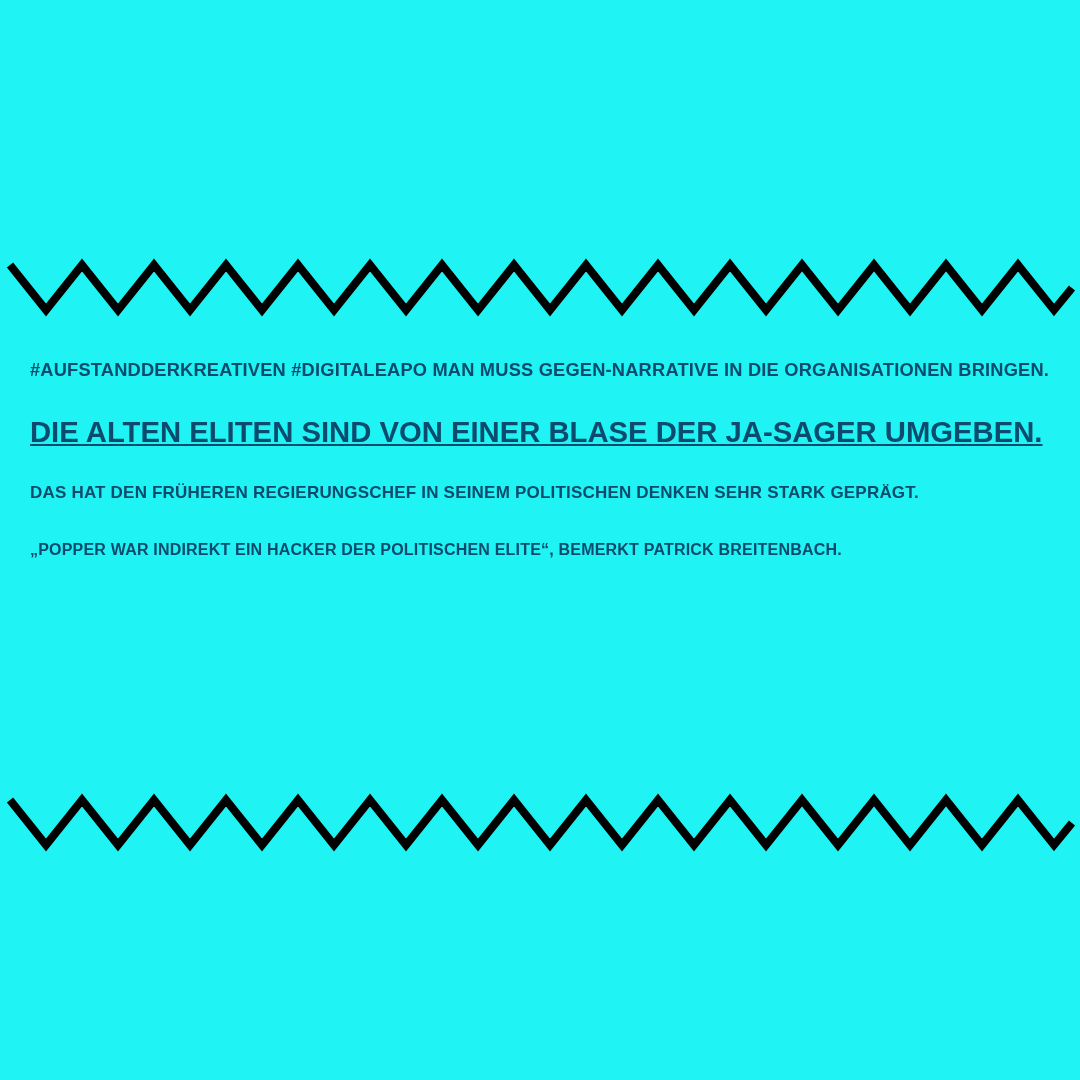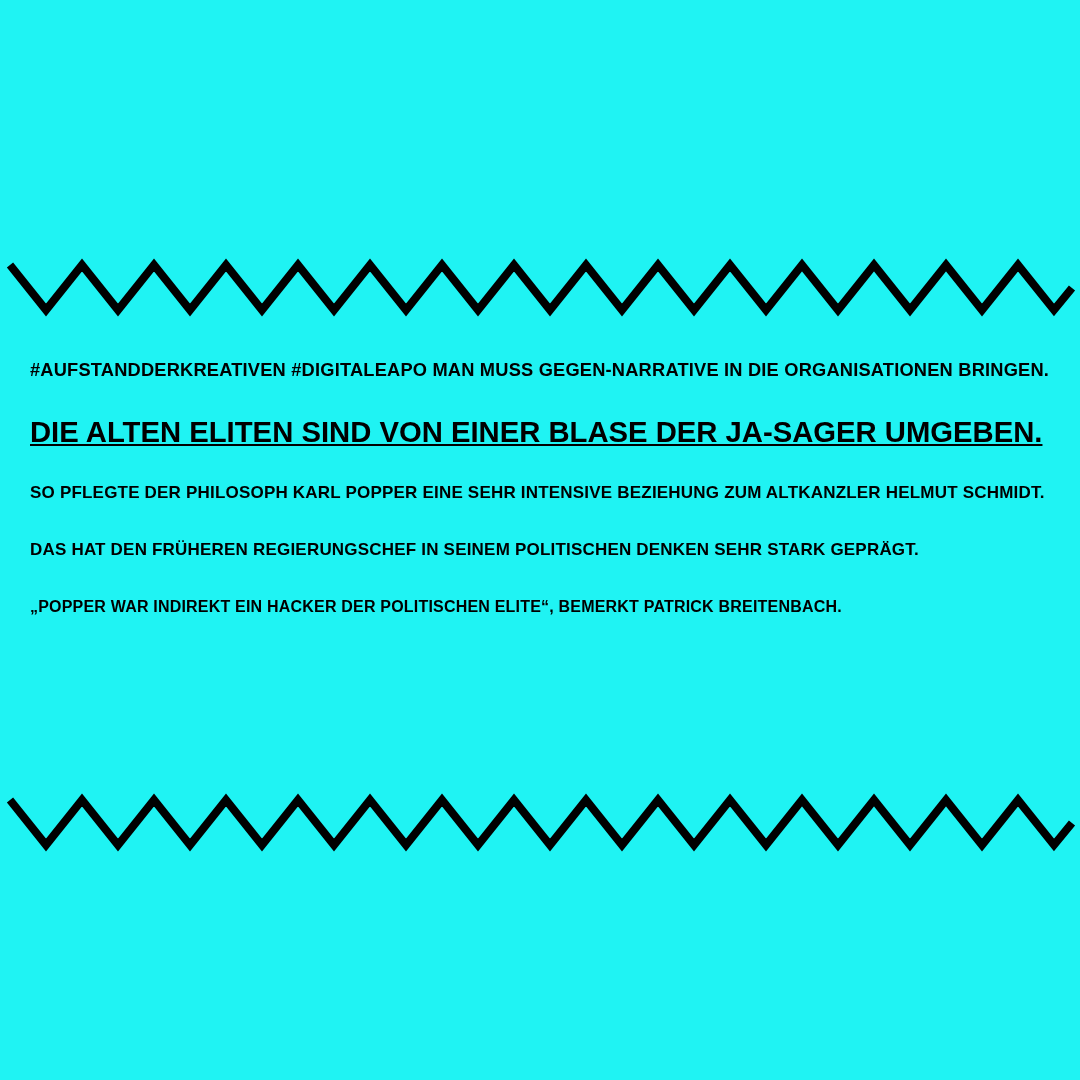--- a/index.html
+++ b/index.html
@@ -33,21 +33,21 @@
   .content {
     position: absolute;
     left: 0;
     top: 360px;
     width: 1080px;
     padding: 0 30px;
     box-sizing: border-box;
   }
 
   .line {
-    color: #000000;
+    color: #0c4a6e;
     text-transform: uppercase;
     letter-spacing: 0.2px;
     white-space: nowrap;
     font-weight: 700;
   }
 
   .line.kicker {
     font-size: 20.5px;
     line-height: 1.1;
     margin-bottom: 36px;
@@ -78,21 +78,20 @@
 
 <div class="poster">
 
   <svg class="zigzag top" viewBox="0 0 1080 70" preserveAspectRatio="none">
     <polyline points="10,10 46,55 82,10 118,55 154,10 190,55 226,10 262,55 298,10 334,55 370,10 406,55 442,10 478,55 514,10 550,55 586,10 622,55 658,10 694,55 730,10 766,55 802,10 838,55 874,10 910,55 946,10 982,55 1018,10 1054,55 1072,33" fill="none" stroke="#000000" stroke-width="8" stroke-linejoin="miter" stroke-linecap="butt"></polyline>
   </svg>
 
   <div class="content">
     <div class="line kicker" style="font-size: 18.25px;">#AUFSTANDDERKREATIVEN #DIGITALEAPO MAN MUSS GEGEN-NARRATIVE IN DIE ORGANISATIONEN BRINGEN.</div>
     <div class="line headline" style="font-size: 29.25px;">DIE ALTEN ELITEN SIND VON EINER BLASE DER JA-SAGER UMGEBEN.</div>
-    <div class="line body" style="font-size: 17px;">SO PFLEGTE DER PHILOSOPH KARL POPPER EINE SEHR INTENSIVE BEZIEHUNG ZUM ALTKANZLER HELMUT SCHMIDT.</div>
     <div class="line body" style="font-size: 17px;">DAS HAT DEN FRÜHEREN REGIERUNGSCHEF IN SEINEM POLITISCHEN DENKEN SEHR STARK GEPRÄGT.</div>
     <div class="line body last" style="font-size: 16px;">„POPPER WAR INDIREKT EIN HACKER DER POLITISCHEN ELITE“, BEMERKT PATRICK BREITENBACH.</div>
   </div>
 
   <svg class="zigzag bottom" viewBox="0 0 1080 70" preserveAspectRatio="none">
     <polyline points="10,10 46,55 82,10 118,55 154,10 190,55 226,10 262,55 298,10 334,55 370,10 406,55 442,10 478,55 514,10 550,55 586,10 622,55 658,10 694,55 730,10 766,55 802,10 838,55 874,10 910,55 946,10 982,55 1018,10 1054,55 1072,33" fill="none" stroke="#000000" stroke-width="8" stroke-linejoin="miter" stroke-linecap="butt"></polyline>
   </svg>
 
 </div>
 

